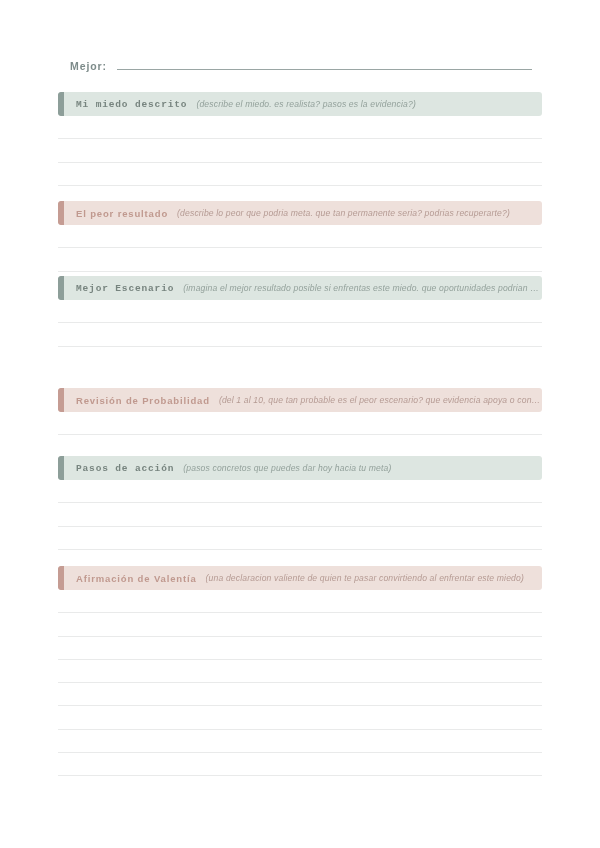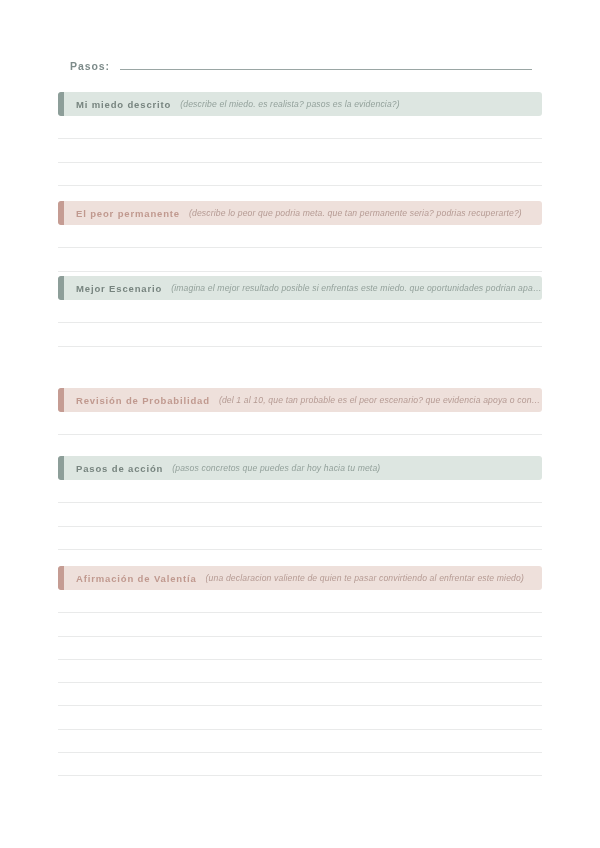--- a/index.html
+++ b/index.html
@@ -66,21 +66,21 @@
   .accent-bar {
     position: absolute;
     left: 0;
     top: 0;
     bottom: 0;
     width: 6px;
     border-radius: 2px 0 0 2px;
   }
   .sec-green .section-header { background: #dde6e1; }
   .sec-green .accent-bar { background: #8d9e99; }
-  .sec-green .sec-title { color: #77847f; }
+  .sec-green .sec-title { color: #77847f; font-family: Liberation Mono, monospace; }
   .sec-green .sec-hint { color: #93a19b; }
 
   .sec-pink .section-header { background: #eee0db; }
   .sec-pink .accent-bar { background: #c59c93; }
   .sec-pink .sec-title { color: #c0998f; }
   .sec-pink .sec-hint { color: #b59a93; }
 
   .sec-title {
     font-size: 9.5px;
     font-weight: bold;
@@ -133,41 +133,41 @@
     letter-spacing: 0.35px;
     color: #8f9a99;
   }
 </style>
 </head>
 <body>
 
 <div class="page">
 
   <div class="date-row">
-    <span class="date-label">Pasos:</span>
+    <span class="date-label">Mejor:</span>
     <span class="date-rule"></span>
   </div>
 
   <div id="sections-host">
       <div class="section sec-green" style="top: 92px;">
         <div class="section-header">
           <span class="accent-bar"></span>
           <span class="sec-title">Mi miedo descrito</span>
           <span class="sec-hint">(describe el miedo. es realista? pasos es la evidencia?)</span>
         </div>
         <div class="lines">
           <div class="write-line"></div>
           <div class="write-line"></div>
           <div class="write-line"></div>
         </div>
       </div>
       <div class="section sec-pink" style="top: 201px;">
         <div class="section-header">
           <span class="accent-bar"></span>
-          <span class="sec-title">El peor permanente</span>
+          <span class="sec-title">El peor resultado</span>
           <span class="sec-hint">(describe lo peor que podria meta. que tan permanente seria? podrias recuperarte?)</span>
         </div>
         <div class="lines">
           <div class="write-line"></div>
           <div class="write-line"></div>
         </div>
       </div>
       <div class="section sec-green" style="top: 276px;">
         <div class="section-header">
           <span class="accent-bar"></span>

